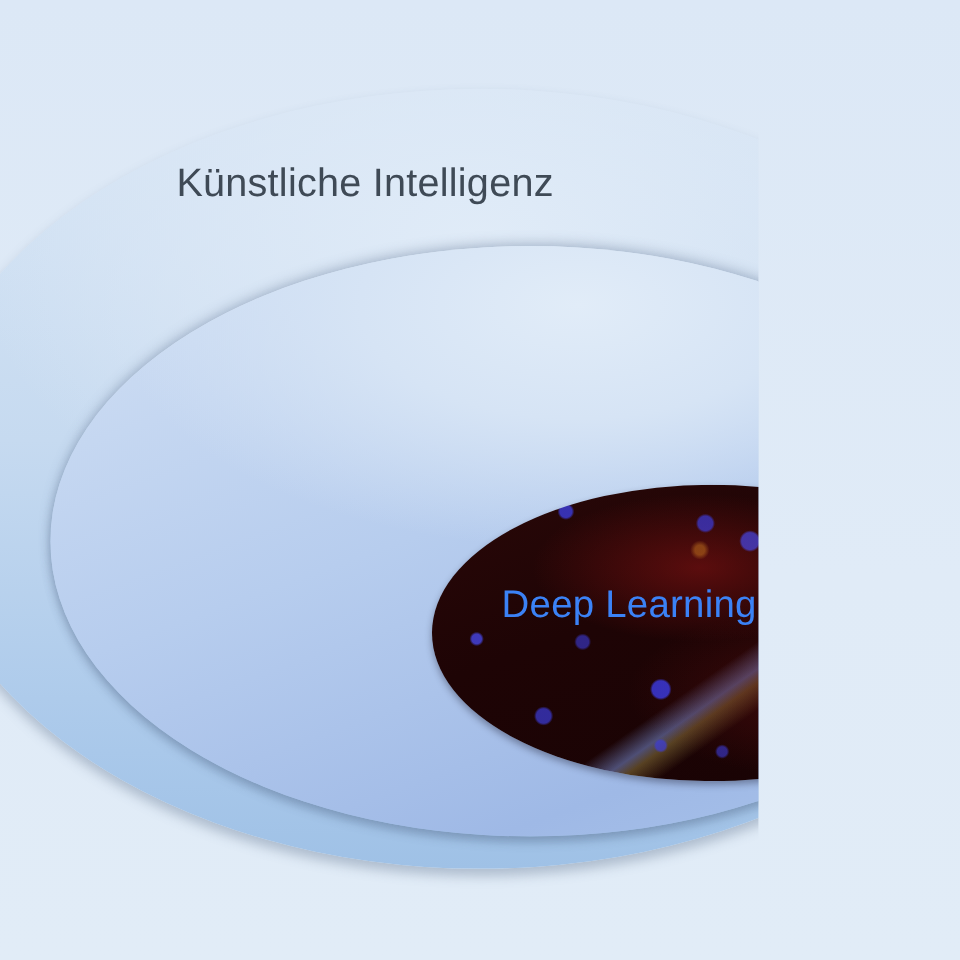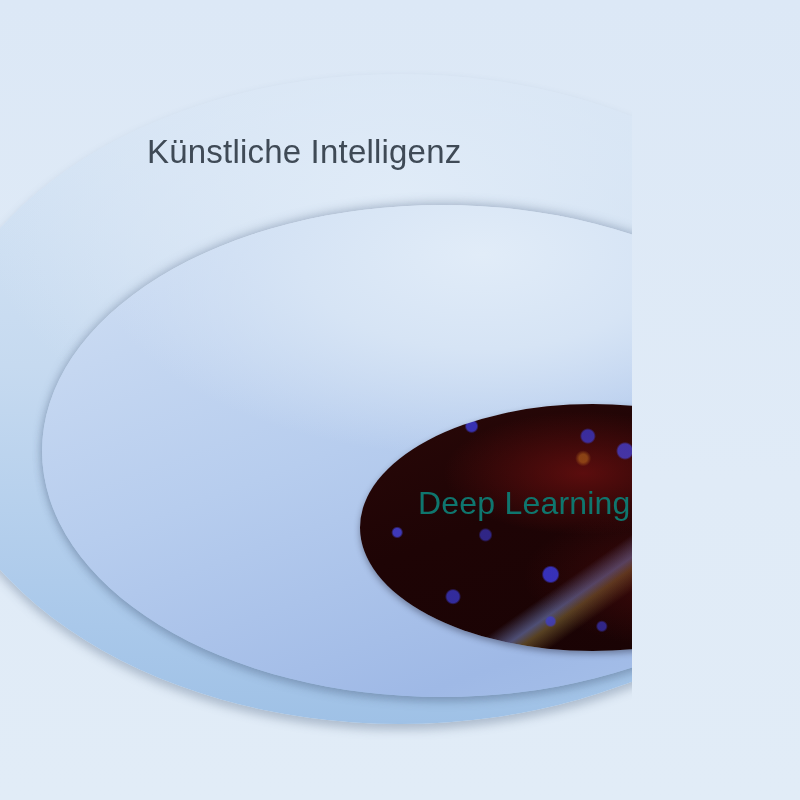--- a/index.html
+++ b/index.html
@@ -89,21 +89,21 @@
       color: #3f4a56;
     }
     .label-ml {
       left: 268px;
       top: 288px;
       color: #3f4a56;
     }
     .label-dl {
       left: 418px;
       top: 485px;
-      color: #0f766e;
+      color: #3b82f6;
       font-size: 32px;
     }
   </style>
 </head>
 <body>
 
 <div class="stage">
   <div class="ellipse outer"></div>
   <div class="ellipse middle"></div>
   <div class="ellipse inner">

